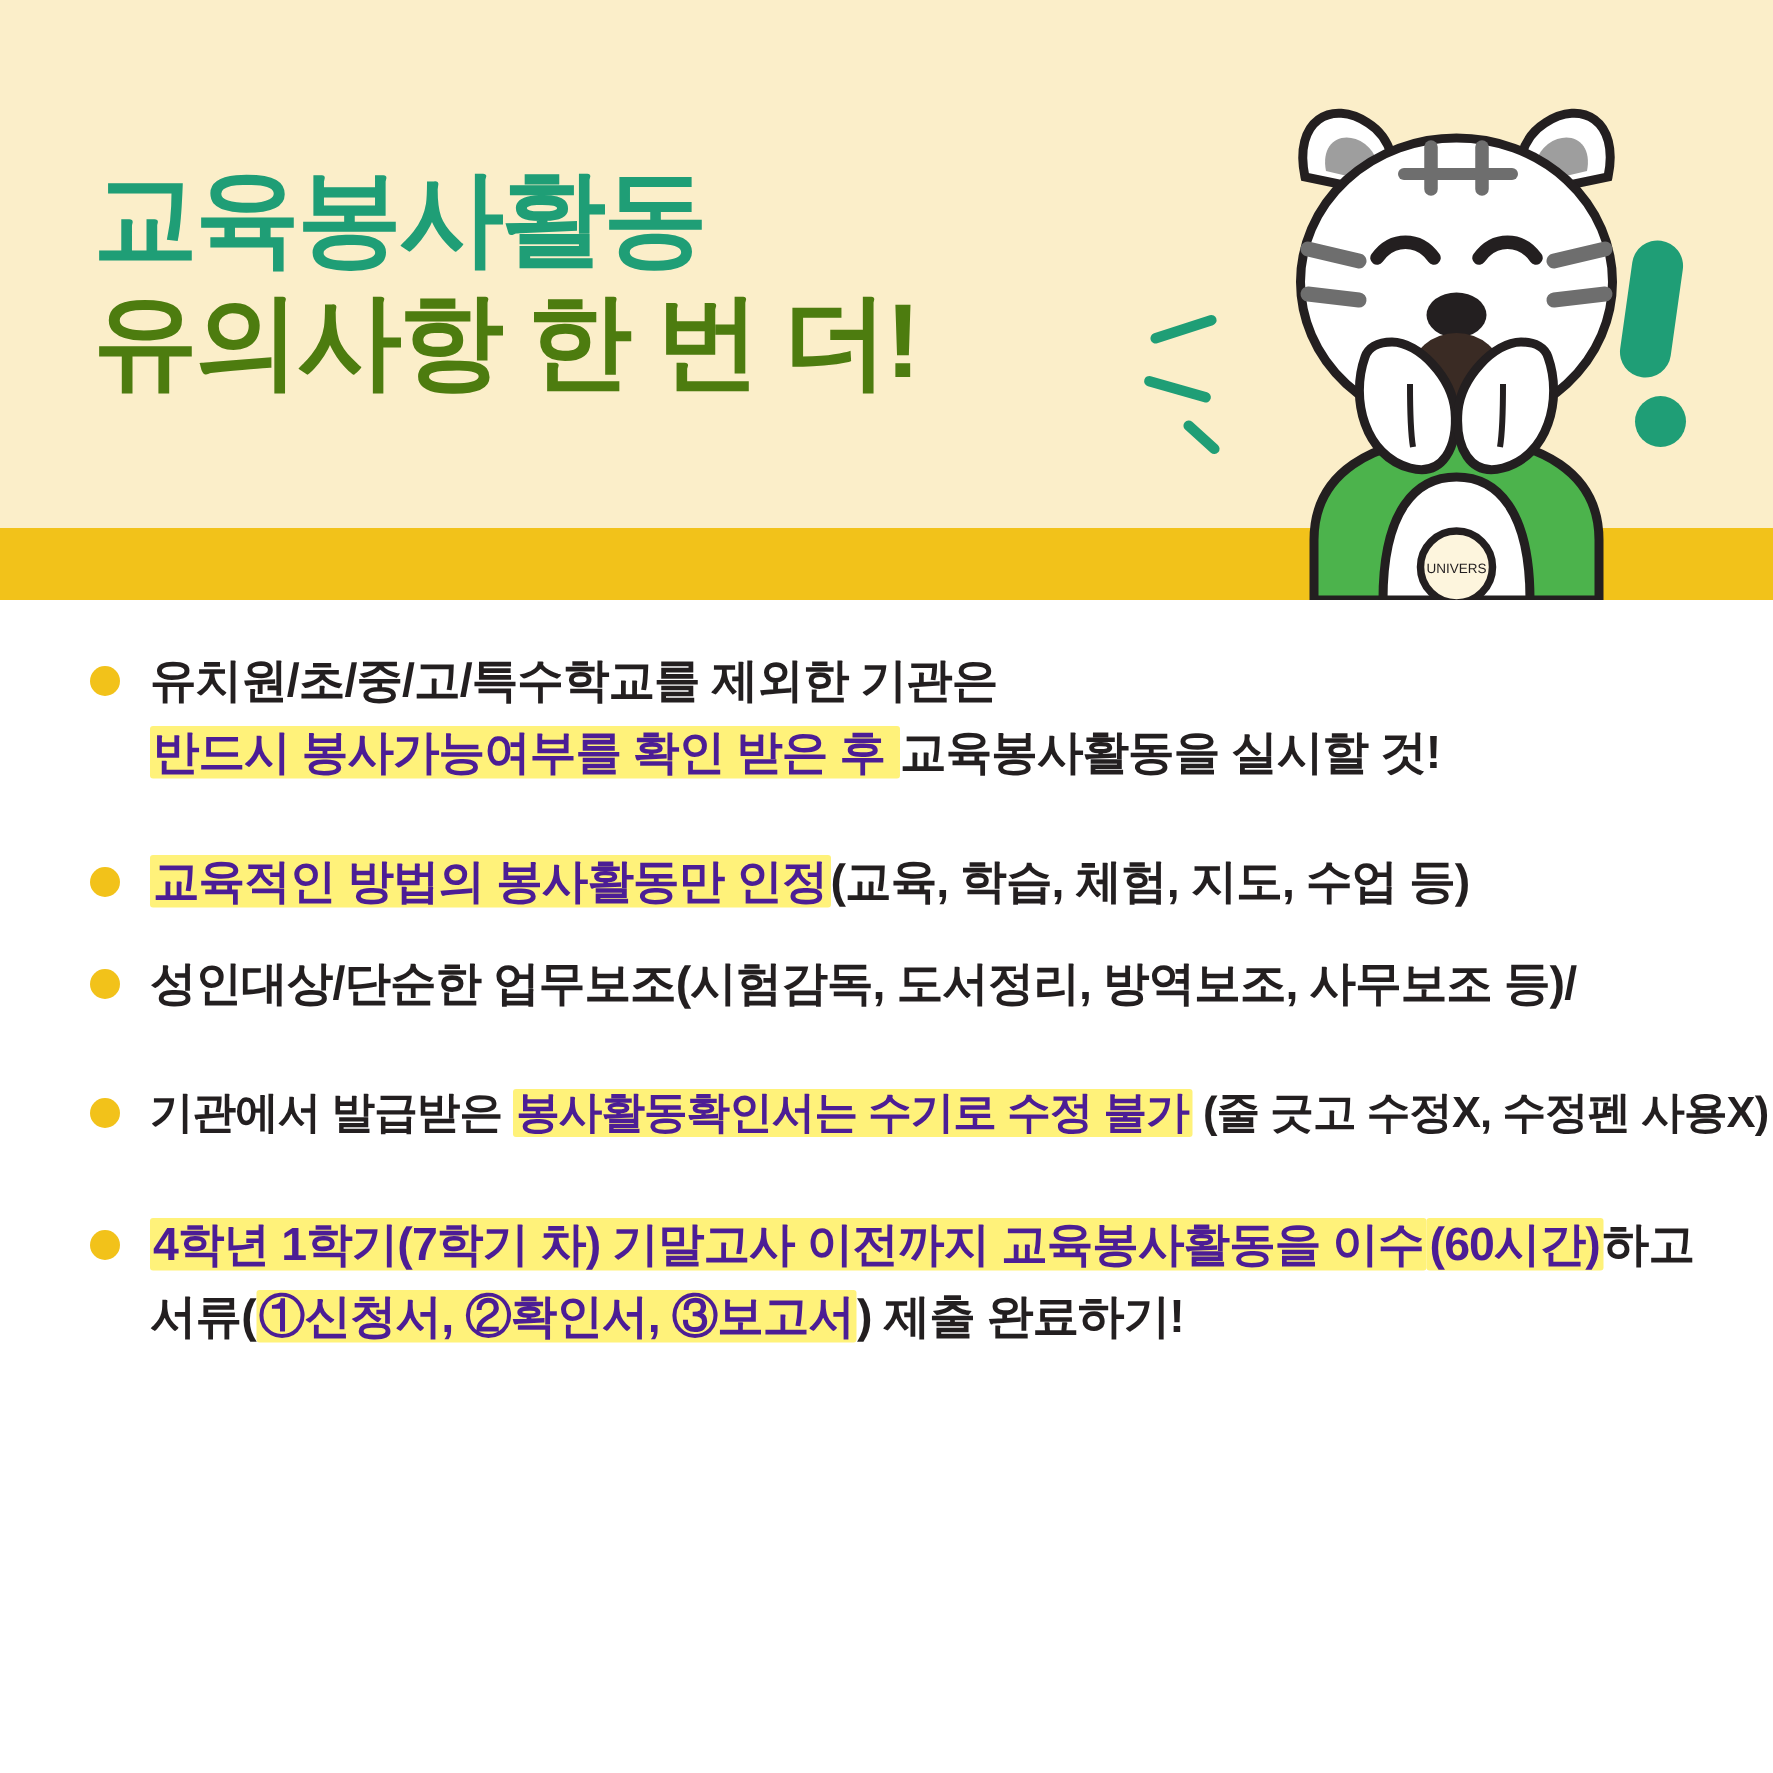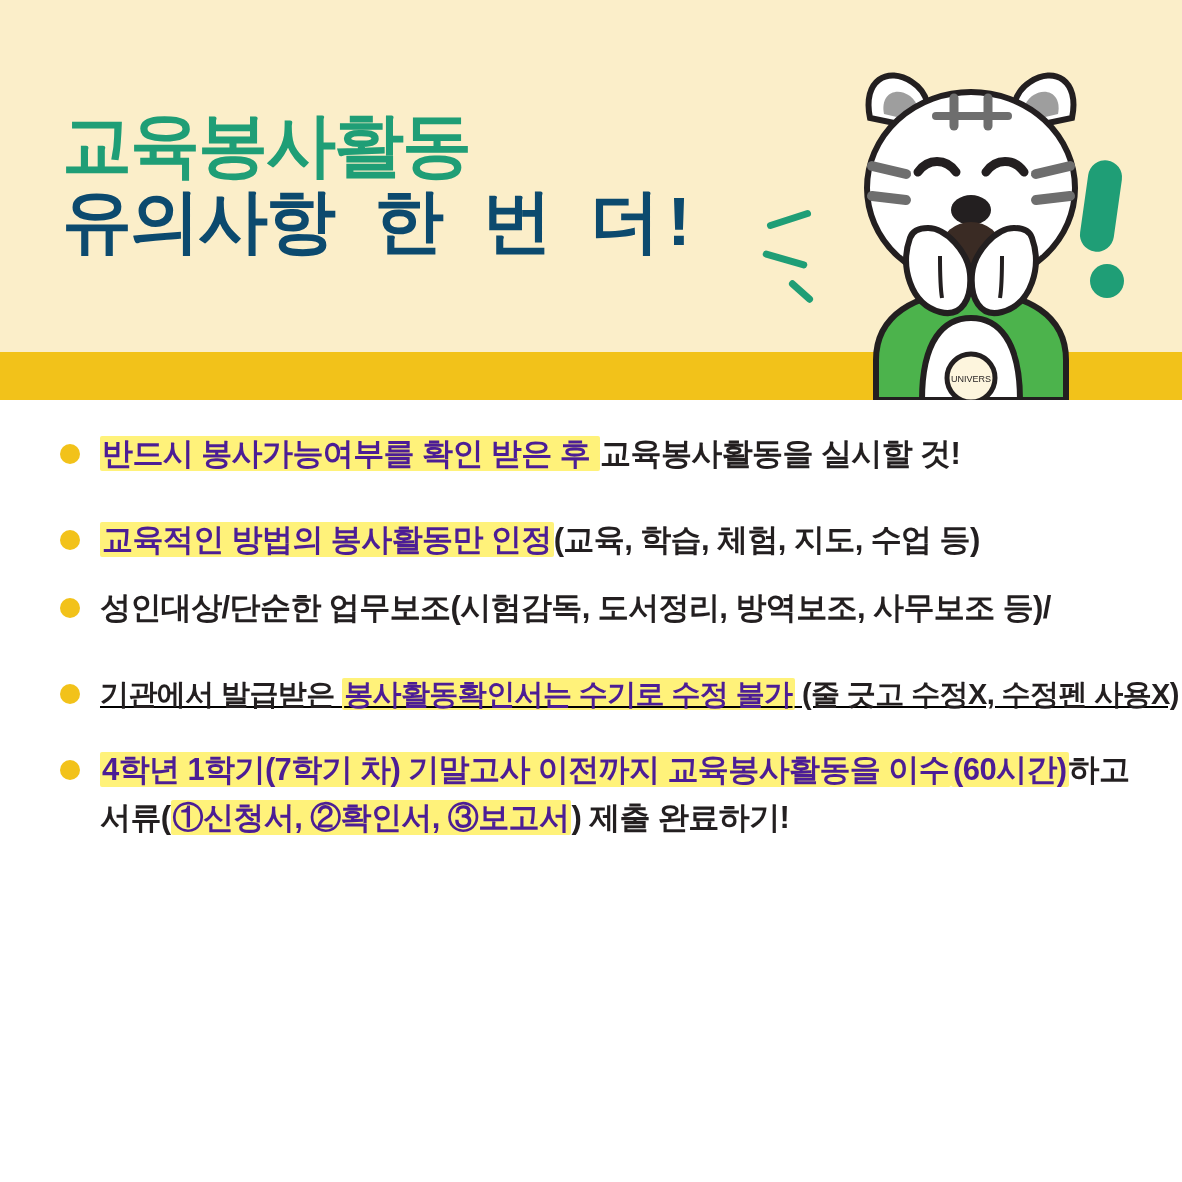--- a/index.html
+++ b/index.html
@@ -34,21 +34,21 @@
     width: 720px;
   }
   .title-line {
     font-weight: bold;
     font-size: 70px;
     line-height: 82px;
     color: #1f9e76;
     letter-spacing: -2px;
     white-space: nowrap;
   }
-  .title-line.second { color: #0c4a6e; font-family: Liberation Mono, monospace; }
+  .title-line.second { color: #4d7c0f; }
 
   
   #speed-lines {
     position: absolute;
     left: 762px; top: 200px;
     width: 70px; height: 110px;
   }
   #speed-lines .sl {
     position: absolute;
     background: #1f9e76;
@@ -123,21 +123,21 @@
     color: #4c1d95;
     padding: 0 2px;
     border-radius: 2px;
   }
   .red { color: #f04a6e; }
 
   
   #item-1 { margin-bottom: 38px; }
   #item-2 { margin-bottom: 20px; }
   #item-3 { margin-bottom: 38px; justify-content: flex-end; }
-  #item-4 { margin-bottom: 28px; text-decoration: underline; }
+  #item-4 { margin-bottom: 40px; }
 </style>
 </head>
 <body>
 
 <div id="card">
 
   <div id="header"></div>
   <div id="header-bar"></div>
 
   <div id="title-block">
@@ -193,20 +193,21 @@
       <path d="M196 178 C206 206 196 244 166 252 C144 258 134 238 136 214 C138 192 160 168 178 168 C188 168 194 172 196 178 Z" fill="#ffffff" stroke="#231f20" stroke-width="6"></path>
       <path d="M104 196 C104 212 104 226 106 238" stroke="#231f20" stroke-width="4" fill="none"></path>
       <path d="M166 196 C166 212 166 226 164 238" stroke="#231f20" stroke-width="4" fill="none"></path>
     </svg>
   </div>
 
   <div id="list">
       <div class="item" id="item-1">
         <div class="bullet"></div>
         <div class="lines">
+          <div class="line"><span>유치원/초/중/고/특수학교를 제외한 기관은</span></div>
           <div class="line"><mark class="hl">반드시 봉사가능여부를 확인 받은 후 </mark><span>교육봉사활동을 실시할 것!</span></div>
         </div>
       </div>
       <div class="item" id="item-2">
         <div class="bullet"></div>
         <div class="lines">
           <div class="line"><mark class="hl">교육적인 방법의 봉사활동만 인정</mark><span>(교육, 학습, 체험, 지도, 수업 등)</span></div>
         </div>
       </div>
       <div class="item" id="item-3">

